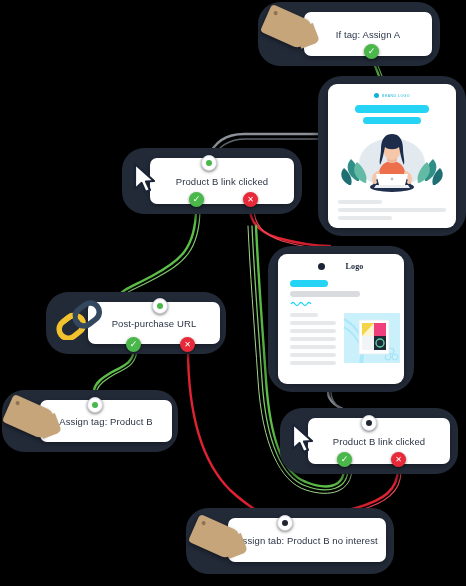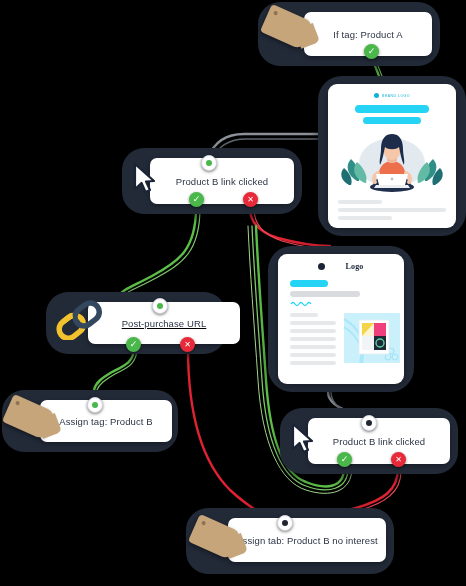--- a/index.html
+++ b/index.html
@@ -111,21 +111,21 @@
     </g>
 
     <g>
       <path d="M398,468 C398,490 384,500 356,508 C326,516 300,518 288,522" stroke="#e02233" stroke-width="2.4" fill="none" stroke-linecap="round"></path>
       <path d="M401,471 C401,492 386,503 357,511 C327,519 302,521 290,524" stroke="#f04a58" stroke-width="1.2" fill="none" stroke-linecap="round"></path>
     </g>
   </svg>
 
   <div class="node" style="left:258px;top:2px;width:182px;height:64px;">
     <div class="plate" style="left:46px;top:10px;width:128px;height:44px;">
-      <span class="ptxt">If tag: Product A</span>
+      <span class="ptxt">If tag: Assign A</span>
     </div>
     <div class="tagicon" style="left:6px;top:10px;">
       <div class="body"></div>
     </div>
   </div>
   <div class="port ok" style="left:364px;top:44px;">
       <span>✓</span>
     </div>
 
   <div class="node card" style="left:318px;top:76px;width:148px;height:160px;">
@@ -226,21 +226,21 @@
           <rect x="18" y="23" width="12" height="14" fill="#f2f5f7"></rect>
           <rect x="30" y="23" width="12" height="14" fill="#1f2a36"></rect>
           <path d="M18,23 L30,10 L30,23 Z" fill="#ffffff" opacity=".75"></path>
           <circle cx="36" cy="30" r="4" fill="none" stroke="#5ad1a8" stroke-width="1.4"></circle>
         </svg>
       </div>
     </div>
   </div>
 
   <div class="node" style="left:46px;top:292px;width:180px;height:62px;">
-    <div class="plate" style="left:42px;top:10px;width:152px;height:42px;text-decoration:underline;">
+    <div class="plate" style="left:42px;top:10px;width:132px;height:42px;">
       <span class="ptxt">Post-purchase URL</span>
     </div>
     <svg class="linkicon" style="left:6px;top:8px;" viewBox="0 0 56 40">
       <g transform="rotate(-38 28 20)">
         <rect x="4" y="11" width="26" height="18" rx="9" fill="none" stroke="#f2c12e" stroke-width="5.5"></rect>
         <rect x="24" y="11" width="26" height="18" rx="9" fill="none" stroke="#33475e" stroke-width="5.5"></rect>
         <rect x="4" y="11" width="26" height="18" rx="9" fill="none" stroke="#f2c12e" stroke-width="5.5" stroke-dasharray="20 60" stroke-dashoffset="8"></rect>
       </g>
     </svg>
   </div>

